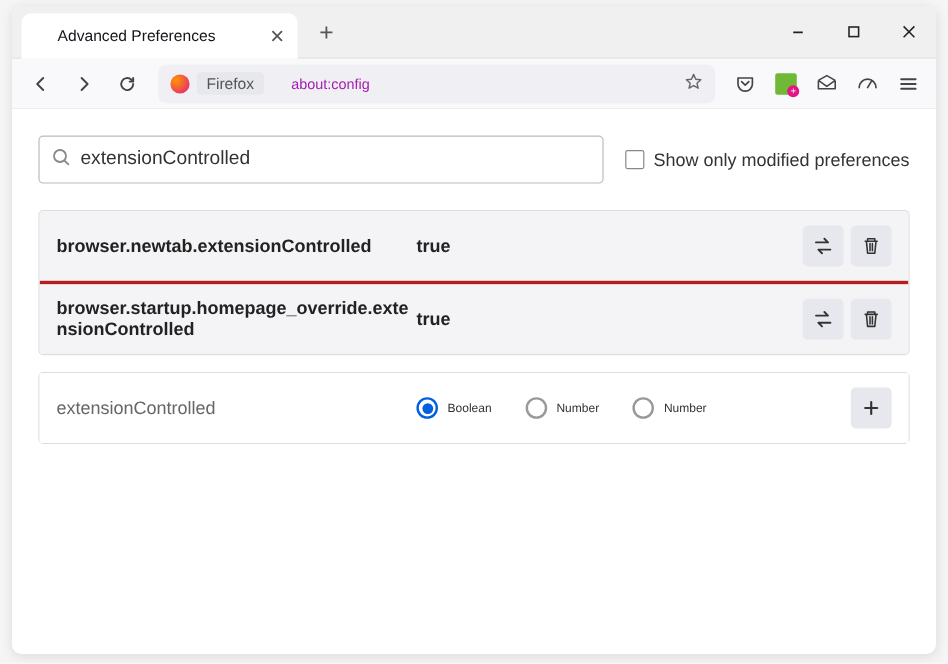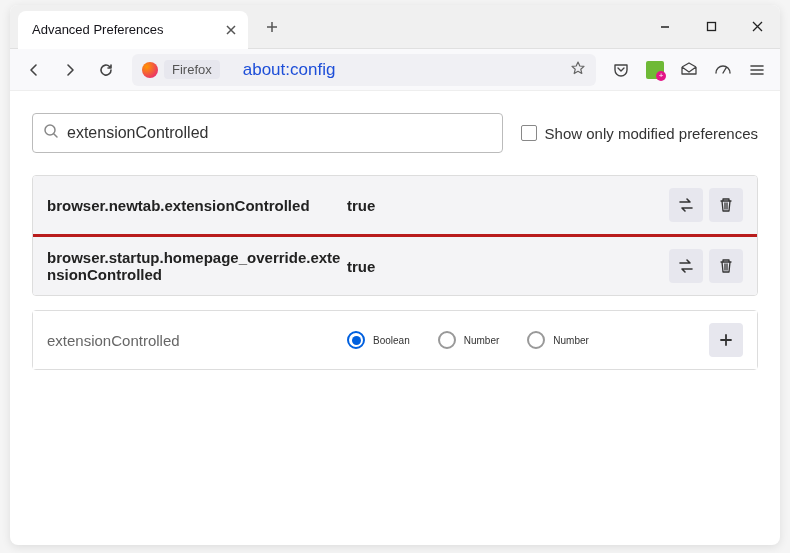--- a/index.html
+++ b/index.html
@@ -39,21 +39,21 @@
       background: #f0f0f0;
       display: flex;
       align-items: center;
       border-bottom: 1px solid #e0e0e0;
     }
     .tab {
       display: flex;
       align-items: center;
       background: white;
       height: 38px;
-      padding: 0 8px 0 14px;
+      padding: 0 8px 0 30px;
       border-radius: 8px 8px 0 0;
       margin-top: 6px;
       margin-left: 8px;
       min-width: 230px;
     }
     .tab-title {
       font-size: 13px;
       color: #15141a;
       flex: 1;
     }
@@ -119,21 +119,21 @@
       margin-right: 6px;
     }
     .url-label {
       font-size: 13px;
       color: #555;
       background: #e7e7ee;
       padding: 2px 8px;
       border-radius: 4px;
       margin-right: 23px;
     }
-    .url-text { font-size: 17px; color: #1d4ed8; }
+    .url-text { font-size: 12px; color: #a21caf; }
     .urlbar-star {
       margin-left: auto;
       font-size: 15px;
       color: #666;
       cursor: pointer;
     }
     .tool-icon {
       width: 30px; height: 30px;
       display: flex; align-items:center; justify-content:center;
       color: #444;

